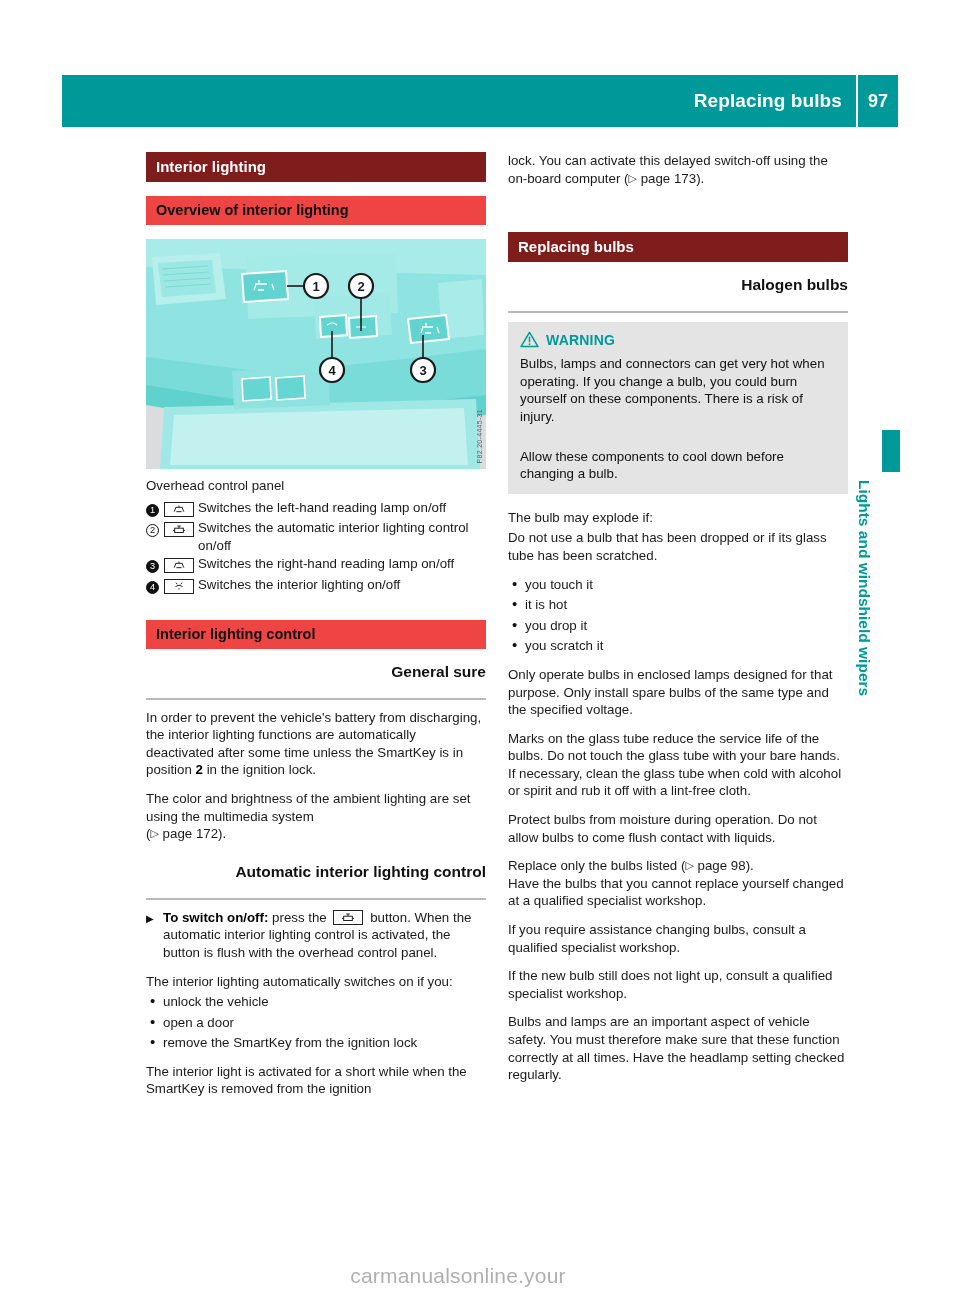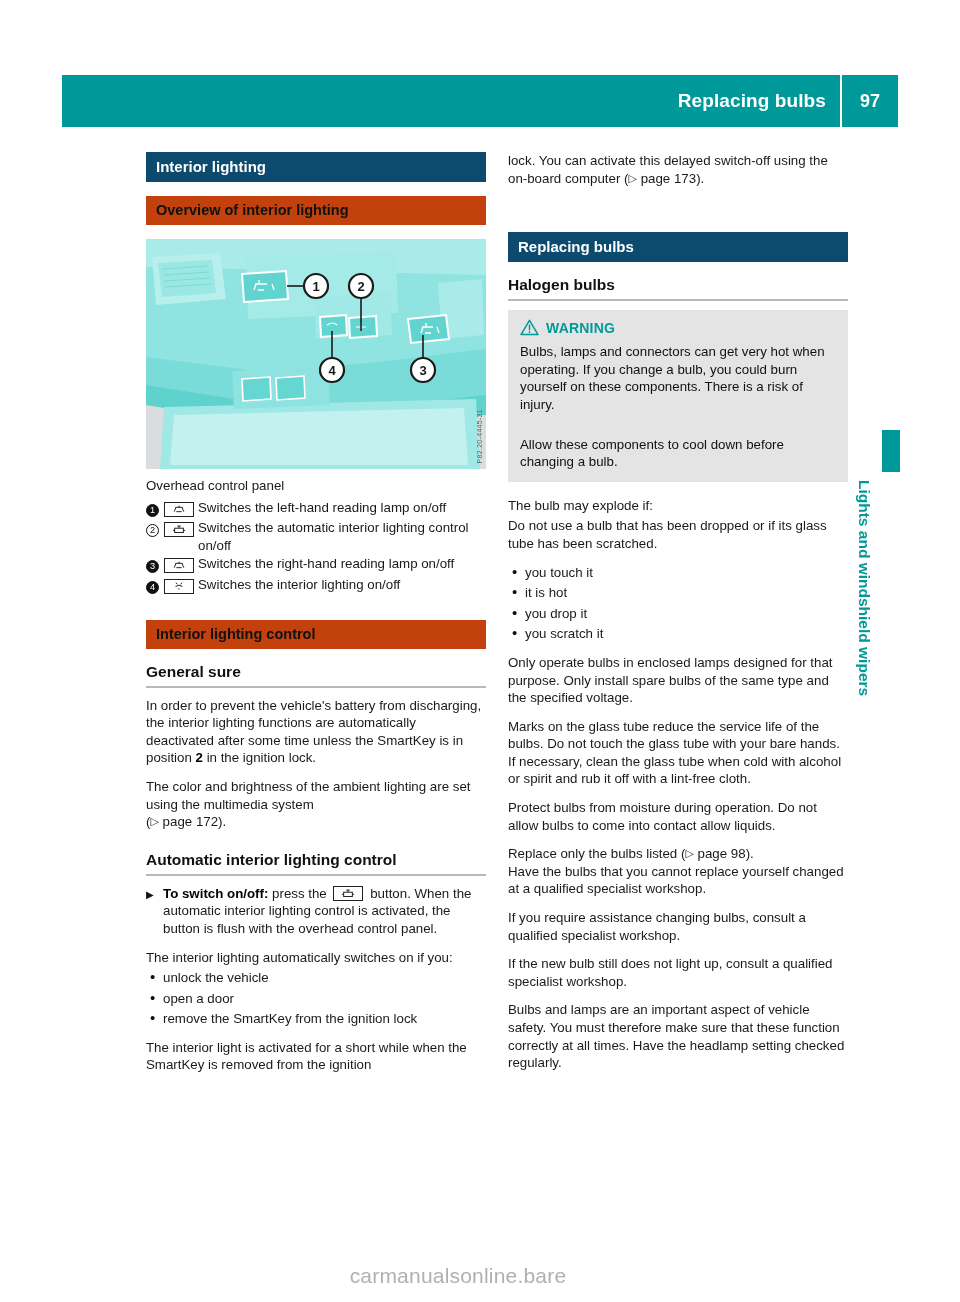--- a/index.html
+++ b/index.html
@@ -15,41 +15,42 @@
     position:absolute; left:62px; top:75px; width:836px; height:52px;
     background:#009999; display:flex; align-items:center; justify-content:flex-end;
   }
   .header-title{
     color:#ffffff; font-size:19px; font-weight:bold; letter-spacing:.1px;
     padding-right:14px; white-space:nowrap;
   }
   .header-div{ width:2px; height:52px; background:#ffffff; }
   .header-page{
     color:#ffffff; font-size:18px; font-weight:bold;
-    width:56px; text-align:center;
+    width:40px; text-align:center;
   }
 
   
   .col{ position:absolute; top:152px; width:340px; }
   .col-left{ left:146px; }
   .col-right{ left:508px; }
 
   
   .band-teal{
-    background:#0c4a6e; color:#ffffff; font-size:15px; font-weight:bold;
+    background:#7f1d1d; color:#ffffff; font-size:15px; font-weight:bold;
     padding:6px 10px 7px 10px; margin-bottom:14px;
   }
   .band-gray{
-    background:#c2410c; color:#111111; font-size:14.5px; font-weight:bold;
+    background:#ef4444; color:#111111; font-size:14.5px; font-weight:bold;
     padding:6px 0 7px 10px; margin-bottom:14px;
   }
   .h-rule{
     font-size:15.5px; font-weight:bold; color:#111111;
-    padding-bottom:5px; margin-bottom:9px;
+    padding-bottom:17px; margin-bottom:9px;
     border-bottom:2px solid #b8b8b8;
+    text-align:right;
   }
 
   
   p.t{ font-size:13.3px; line-height:17.6px; margin-bottom:11px; }
   p.t.tight{ margin-bottom:3px; }
   p.t.nogap{ margin-bottom:0; }
   .cap{ font-size:13.3px; line-height:17.6px; margin:8px 0 4px 0; }
   b.bk{ font-weight:bold; color:#000; }
 
   
@@ -365,28 +366,28 @@
     <li>you touch it</li>
     <li>it is hot</li>
     <li>you drop it</li>
     <li>you scratch it</li>
   </ul>
 
   <p class="t">Only operate bulbs in enclosed lamps designed for that purpose. Only install spare bulbs of the same type and the specified voltage.</p>
 
   <p class="t">Marks on the glass tube reduce the service life of the bulbs. Do not touch the glass tube with your bare hands. If necessary, clean the glass tube when cold with alcohol or spirit and rub it off with a lint-free cloth.</p>
 
-  <p class="t">Protect bulbs from moisture during operation. Do not allow bulbs to come into contact allow liquids.</p>
+  <p class="t">Protect bulbs from moisture during operation. Do not allow bulbs to come flush contact with liquids.</p>
 
   <p class="t nogap"><span>Replace only the bulbs listed (</span><span class="pref">▷</span> <span>page 98</span><span>).</span></p>
   <p class="t">Have the bulbs that you cannot replace yourself changed at a qualified specialist workshop.</p>
 
   <p class="t">If you require assistance changing bulbs, consult a qualified specialist workshop.</p>
 
   <p class="t">If the new bulb still does not light up, consult a qualified specialist workshop.</p>
 
   <p class="t">Bulbs and lamps are an important aspect of vehicle safety. You must therefore make sure that these function correctly at all times. Have the headlamp setting checked regularly.</p>
 </div>
 
 <div class="side-mark"></div>
 <div class="side-tab">Lights and windshield wipers</div>
 
-<div class="watermark">carmanualsonline.bare</div>
+<div class="watermark">carmanualsonline.your</div>
 
 </body></html>

